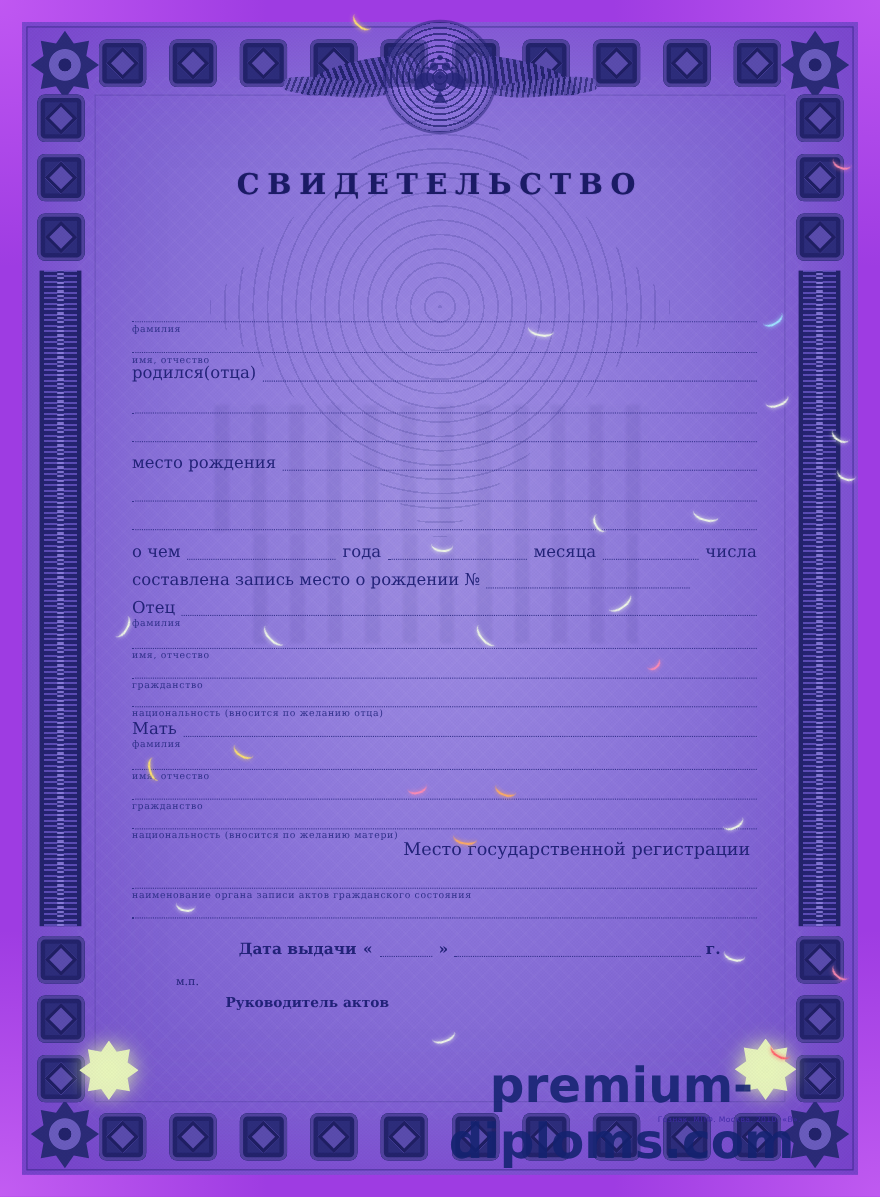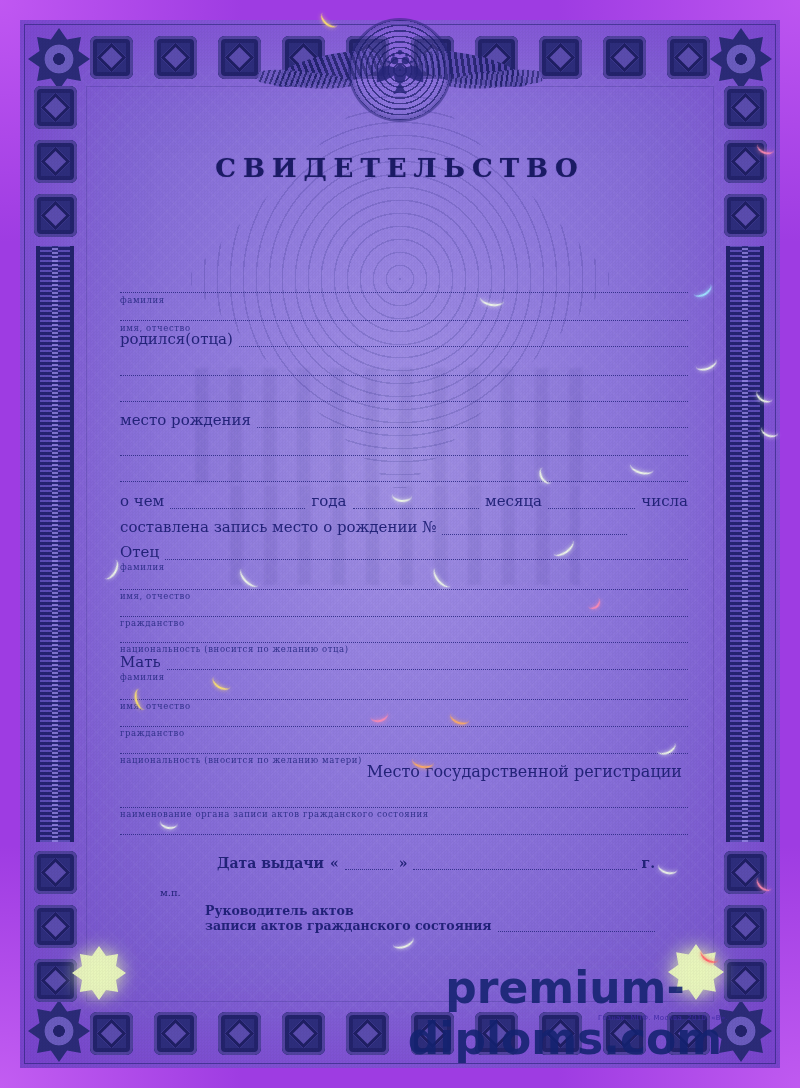--- a/index.html
+++ b/index.html
@@ -303,24 +303,20 @@
     <div class="fl"></div>
     <span class="lbl" style="margin:0 0 0 5px;">г.</span>
   </div>
 
   <div class="row small" style="top:862px;left:140px;">
     <span>м.п.</span>
   </div>
 
   <div class="row boldline" style="top:882px;left:185px;">
     <span>Руководитель актов</span>
-  </div>
-  <div class="row boldline" style="top:896px;left:185px;right:125px;">
-    <span class="lbl">записи актов гражданского состояния</span>
-      <div class="fl"></div>
   </div>
 
   <div class="glow" style="left:52px;top:926px;width:54px;height:54px;">
       <div class="star"></div>
     </div>
   <div class="glow" style="left:648px;top:924px;width:56px;height:56px;">
       <div class="star"></div>
     </div>
 
   <div class="watermark">premium-diploms.com</div>

